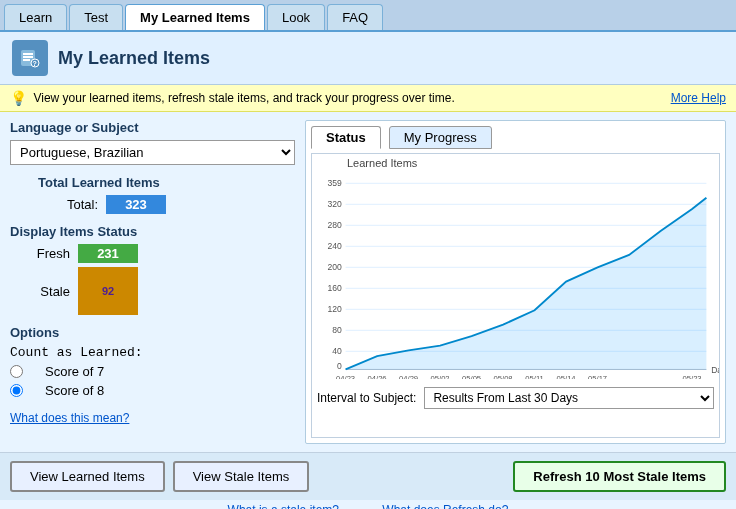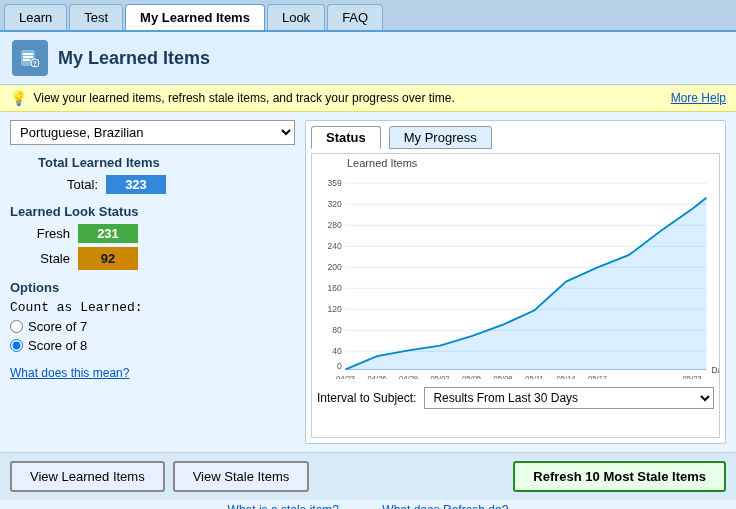--- a/index.html
+++ b/index.html
@@ -153,24 +153,24 @@
       background: #44aa44;
       color: white;
       padding: 2px 16px;
       font-weight: bold;
       font-size: 13px;
       min-width: 60px;
       text-align: center;
     }
     .badge-orange {
       background: #cc8800;
-      color: #0f172a;
-      padding: 4px 16px;
-      font-weight: bold;
-      font-size: 13px;
+      color: #4c1d95;
+      padding: 18px 16px;
+      font-weight: bold;
+      font-size: 11px;
       min-width: 60px;
       text-align: center;
     }
     .status-section { margin-bottom: 10px; }
     .status-row {
       display: flex;
       align-items: center;
       gap: 8px;
       margin-top: 4px;
     }
@@ -184,21 +184,21 @@
     }
     .radio-group {
       display: flex;
       flex-direction: column;
       gap: 4px;
       margin-top: 4px;
     }
     .radio-row {
       display: flex;
       align-items: center;
-      gap: 5px;
+      gap: 22px;
       font-size: 13px;
     }
     .what-link {
       color: #0055cc;
       text-decoration: underline;
       cursor: pointer;
       font-size: 12px;
     }
 
     
@@ -341,34 +341,35 @@
       <span class="info-icon">💡</span>
       <span>View your learned items, refresh stale items, and track your progress over time.</span>
     </div>
     <span class="more-help-link">More Help</span>
   </div>
 
   <div class="body-layout">
 
     <div class="left-panel">
 
+      <div class="section-label">Language or Subject</div>
       <select class="language-select">
         <option>Portuguese, Brazilian</option>
       </select>
 
       <div class="total-section">
         <div class="section-label">Total Learned Items</div>
         <div class="total-row">
           <span class="total-label">Total:</span>
           <span class="badge-blue">323</span>
         </div>
       </div>
 
       <div class="status-section">
-        <div class="section-label">Learned Look Status</div>
+        <div class="section-label">Display Items Status</div>
         <div class="status-row">
           <span class="total-label">Fresh</span>
           <span class="badge-green">231</span>
         </div>
         <div class="status-row">
           <span class="total-label">Stale</span>
           <span class="badge-orange">92</span>
         </div>
       </div>
 

